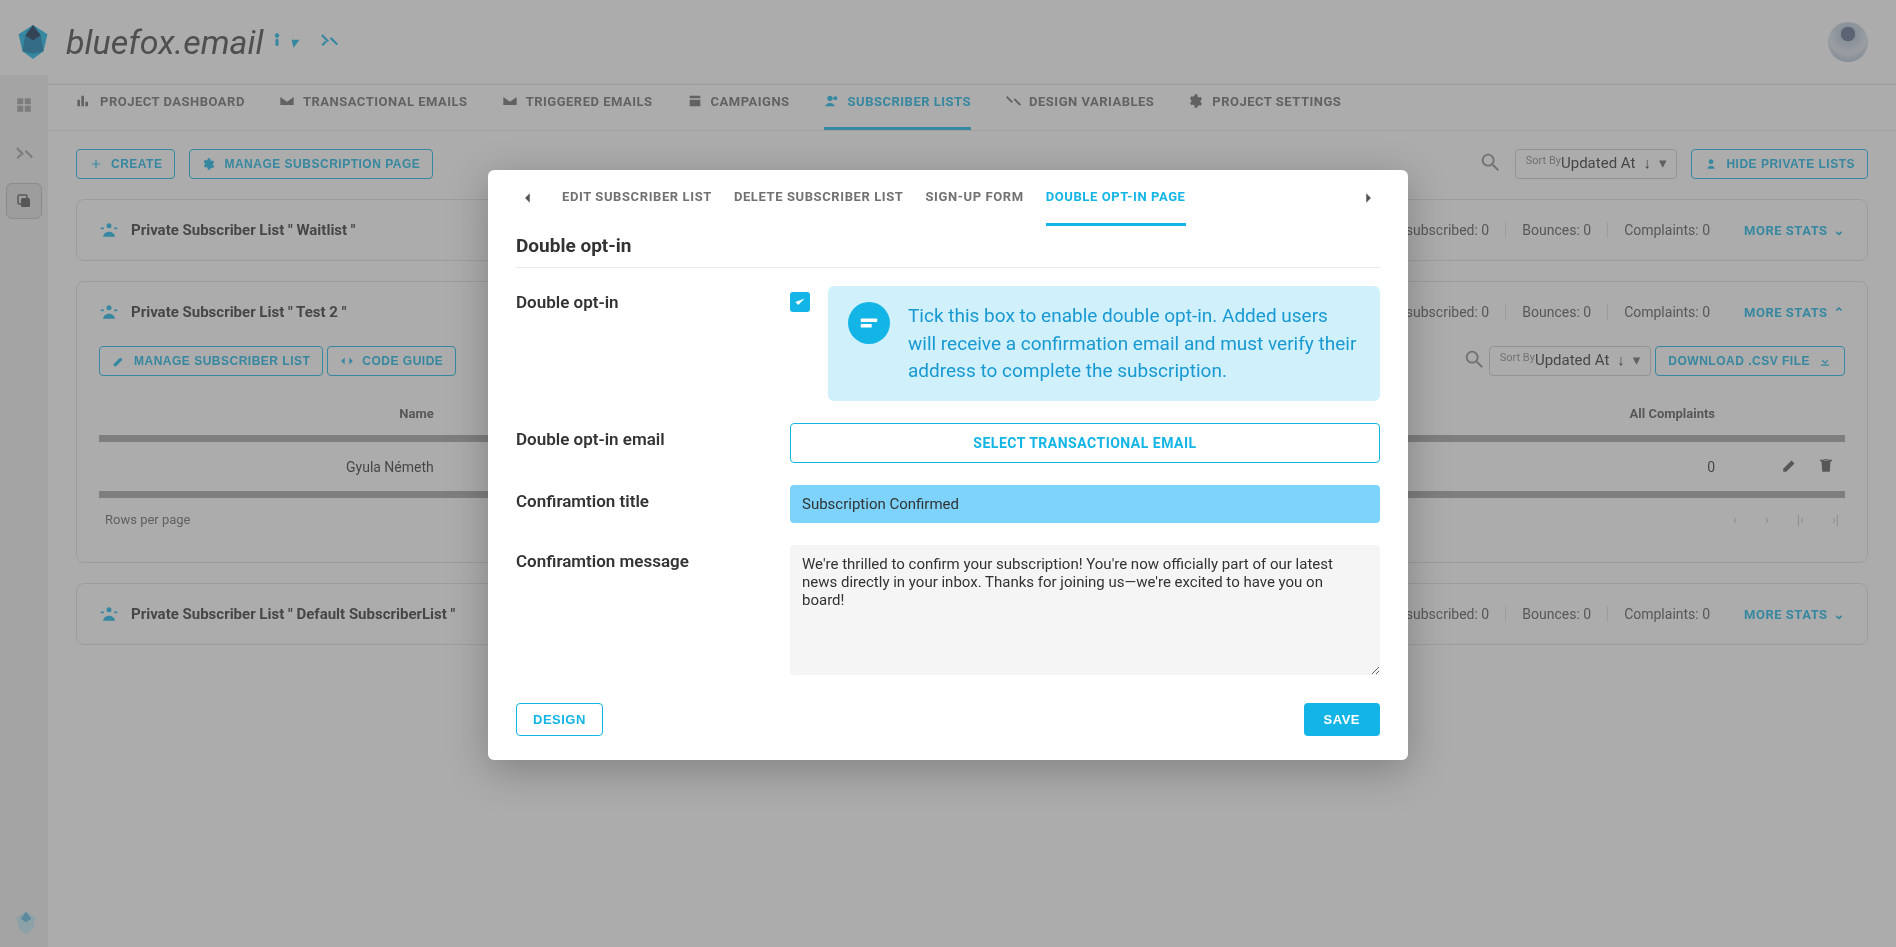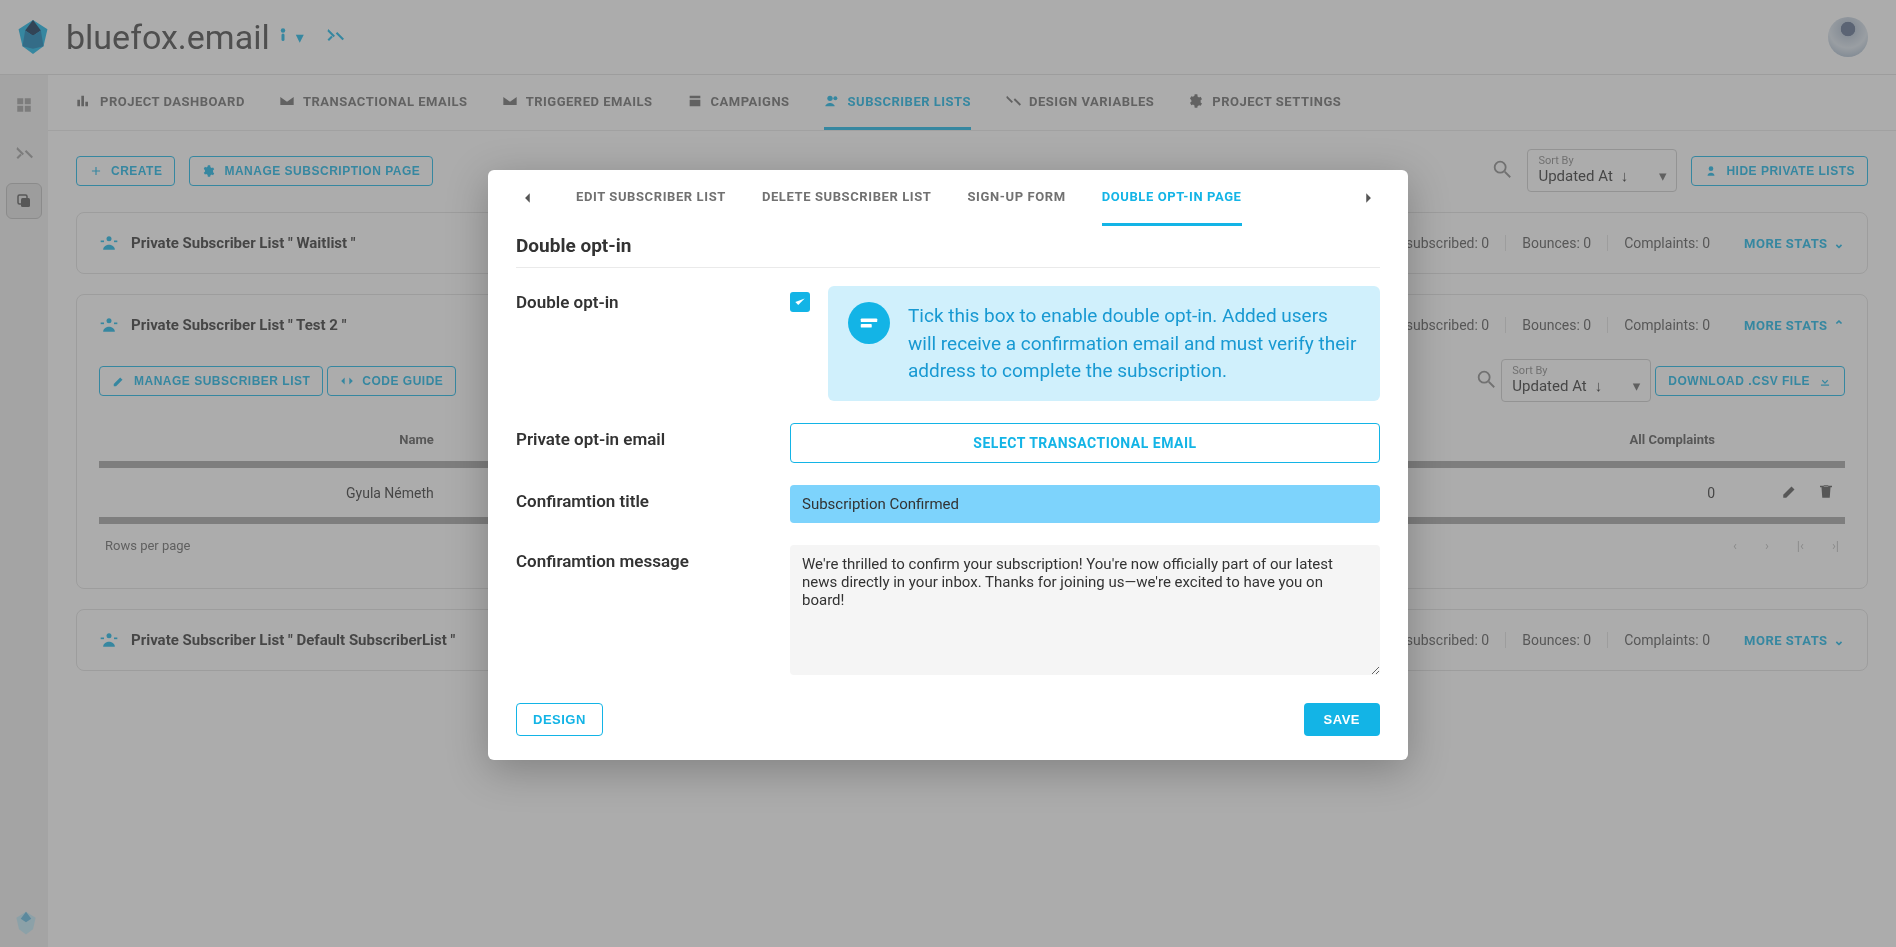--- a/index.html
+++ b/index.html
@@ -37,27 +37,28 @@
     background: #e0e0e0;
     color: #555;
     border: 1px solid #bdbdbd;
   }
   .mini-sidebar-item svg { width: 18px; height: 18px; fill: currentColor; }
 
   
   .header {
     position: absolute;
     top: 0; left: 0; right: 0;
-    height: 75px;
+    height: 85px;
     background: #fff;
     display: flex;
     align-items: center;
     padding: 0 28px 0 12px;
     border-bottom: 1px solid #e0e0e0;
     z-index: 3;
+    font-style: italic;
   }
   .logo-fox {
     width: 42px; height: 42px;
     margin-right: 12px;
   }
   .brand {
     font-size: 34px;
     font-weight: 400;
     color: #444;
   }
@@ -115,21 +116,21 @@
     background: #fff;
     font-size: 12px; font-weight: 700; letter-spacing: .5px;
     padding: 7px 12px; border-radius: 4px;
     text-transform: uppercase;
   }
   .btn-outline-blue svg { width: 14px; height: 14px; fill: currentColor; }
   .toolbar-spacer { flex: 1; }
   .search-icon { color: #888; }
   .sort-box {
     border: 1px solid #ccc; border-radius: 4px; padding: 4px 10px 6px 10px;
-    display: flex; flex-direction: column; min-width: 150px;
+    display: flex; min-width: 150px;
     position: relative;
   }
   .sort-box .label { font-size: 11px; color: #888; }
   .sort-box .value { display: flex; align-items: center; gap: 8px; font-size: 15px; color: #333; }
   .sort-box .caret { margin-left: auto; color: #666; }
 
   .content {
     padding: 10px 28px 40px 28px;
     display: flex; flex-direction: column; gap: 20px;
   }
@@ -194,21 +195,21 @@
     left: 50%; top: 170px;
     transform: translateX(-50%);
     width: 920px;
     background: #fff;
     border-radius: 6px;
     box-shadow: 0 10px 40px rgba(0,0,0,.25);
     z-index: 20;
     padding: 0 28px 24px 28px;
   }
   .modal-tabs {
-    display: flex; align-items: center; gap: 36px;
+    display: flex; align-items: center; gap: 22px;
     height: 56px;
   }
   .chev-btn { color: #555; width: 24px; display:flex; align-items:center; justify-content:center; }
   .modal-tab {
     font-size: 13px; font-weight: 700; letter-spacing: .6px; color: #717171;
     text-transform: uppercase;
     height: 100%; display:flex; align-items:center;
     border-bottom: 3px solid transparent;
   }
   .modal-tab.active { color: #13b4e6; border-bottom-color: #13b4e6; }
@@ -607,21 +608,21 @@
               <rect x="3" y="7" width="18" height="4" rx="1"></rect>
               <rect x="3" y="13" width="12" height="4" rx="1"></rect>
             </svg>
         </div>
         <div class="hint-text">Tick this box to enable double opt-in. Added users will receive a confirmation email and must verify their address to complete the subscription.</div>
       </div>
     </div>
   </div>
 
   <div class="form-row">
-    <div class="form-label">Private opt-in email</div>
+    <div class="form-label">Double opt-in email</div>
     <div class="form-field">
       <div class="select-transactional">
         <span>SELECT TRANSACTIONAL EMAIL</span>
       </div>
     </div>
   </div>
 
   <div class="form-row">
     <div class="form-label">Confiramtion title</div>
     <div class="form-field">

